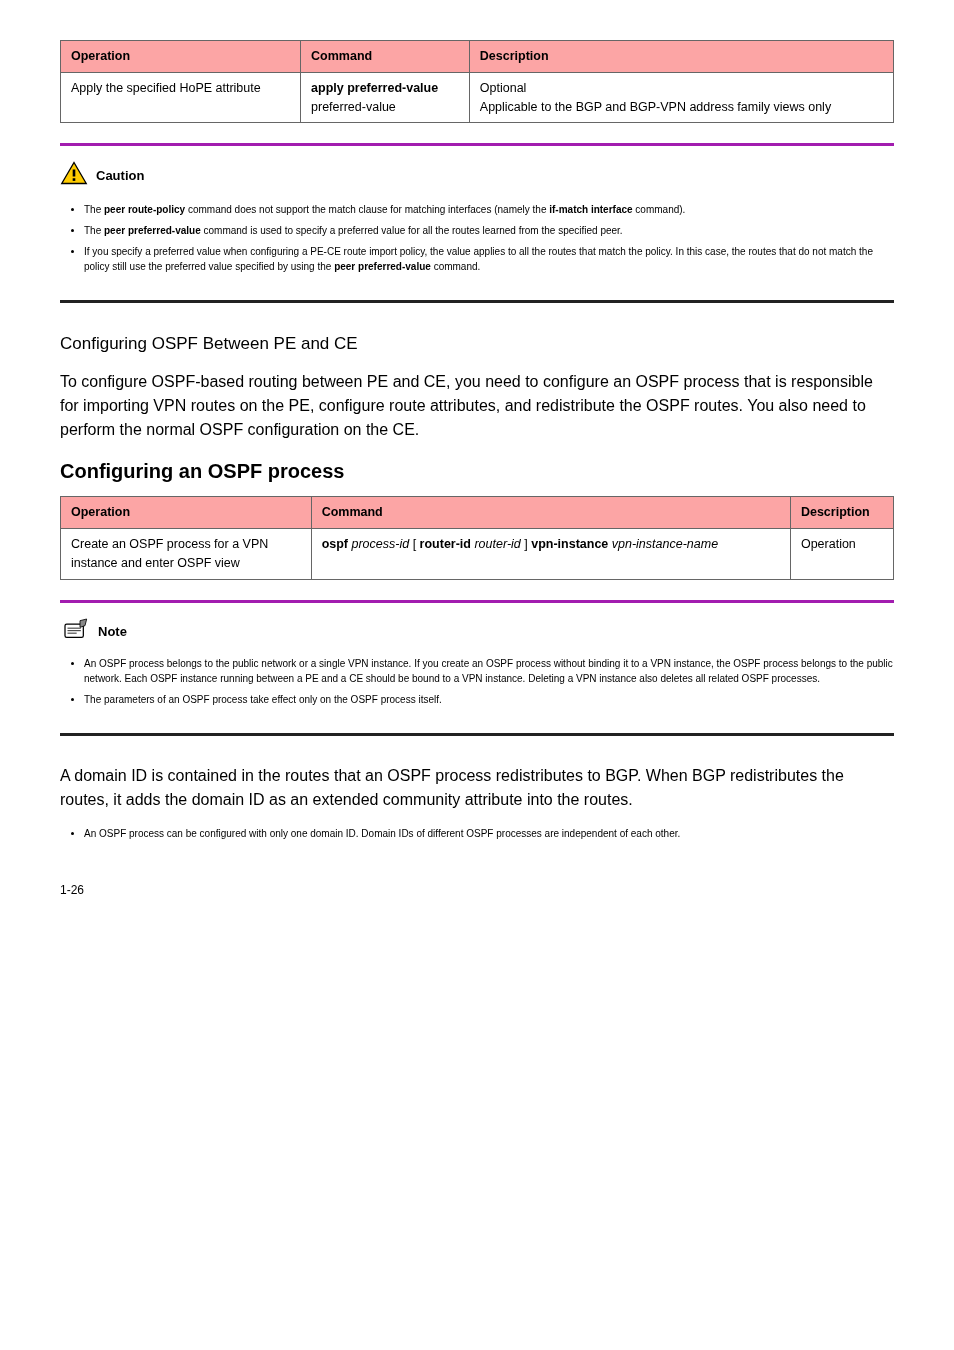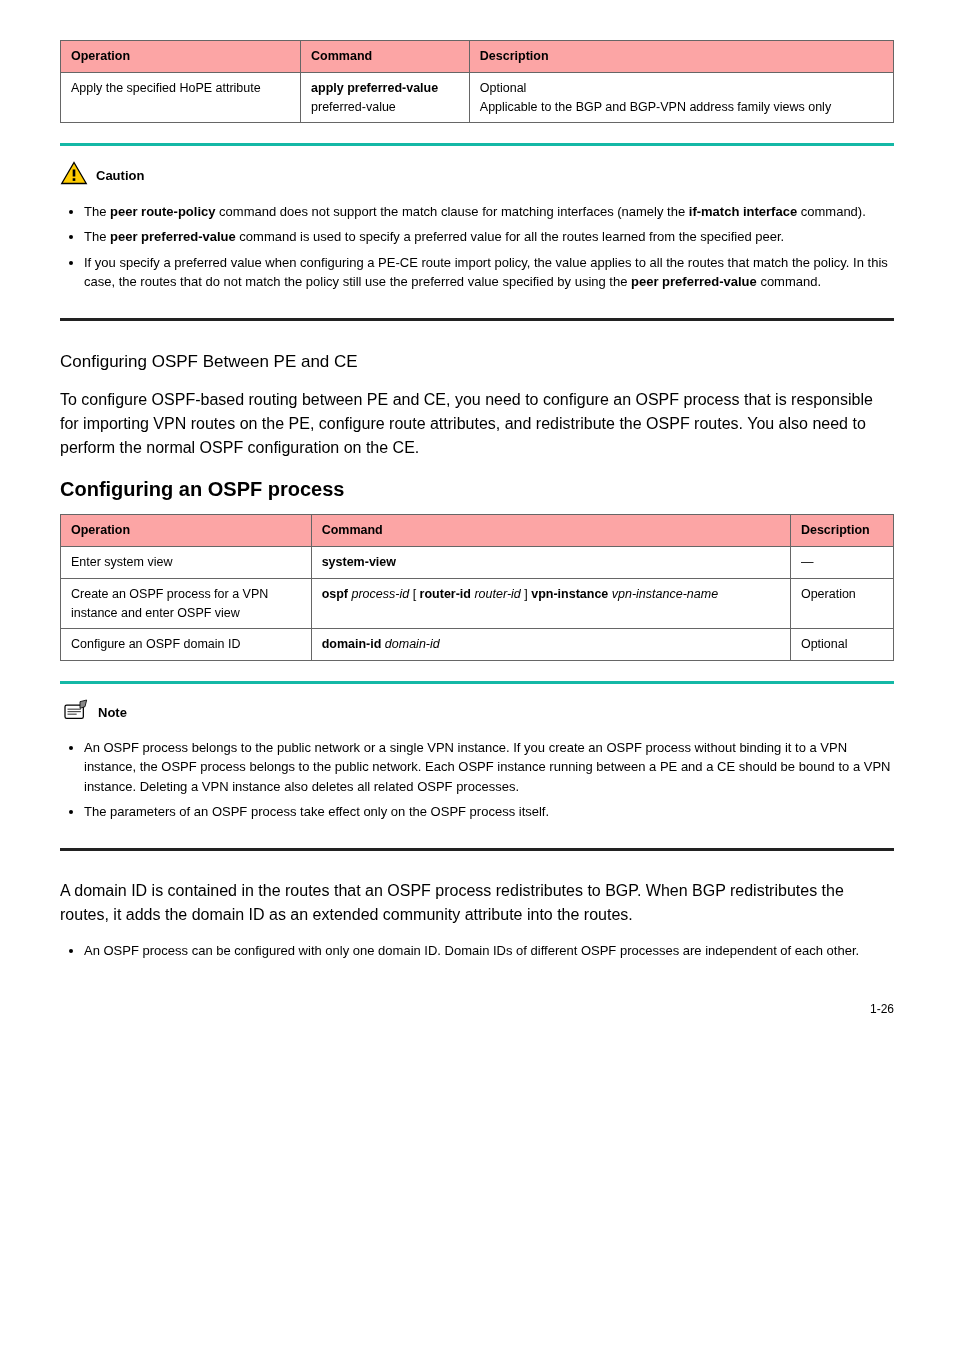--- a/index.html
+++ b/index.html
@@ -25,42 +25,42 @@
     text-align: left;
     vertical-align: top;
     font-size: 12.5px;
   }
   table.data-table th {
     background: #fca5a5;
     font-weight: bold;
     margin-top: 28px;
   }
   .callout-box {
-    border-top: 3px solid #14b8a6;
+    border-top: 3px solid #a21caf;
     border-bottom: 3px solid #222;
     padding: 14px 0 20px 0;
     margin: 18px 0 28px 0;
   }
   .callout-head {
     display: flex;
     align-items: center;
     gap: 8px;
     margin-bottom: 10px;
   }
   .callout-head .label {
     font-weight: bold;
     font-size: 13px;
   }
   ul.bullets {
     list-style: disc;
     margin-left: 24px;
   }
   ul.bullets li {
     margin-bottom: 6px;
-    font-size: 13px;
+    font-size: 10px;
   }
   .bold { font-weight: bold; }
   h2.section-title {
     font-size: 17px;
     font-weight: normal;
     margin: 10px 0 14px 0;
   }
   h3.sub-title {
     font-size: 20px;
     font-weight: bold;
@@ -68,21 +68,21 @@
   }
   p.body {
     font-size: 16px;
     margin-bottom: 14px;
   }
   p.proc-intro {
     font-size: 12.5px;
     margin-bottom: 6px;
   }
   .footer {
-    text-align: right;
+    text-align: left;
     font-size: 12px;
     margin-top: 40px;
   }
   svg.icon-caution { width: 28px; height: 26px; }
   svg.icon-note { width: 30px; height: 24px; }
 </style>
 </head>
 <body>
 
 <div class="page">
@@ -138,40 +138,28 @@
   <table class="data-table">
     <thead>
       <tr>
         <th>Operation</th>
         <th>Command</th>
         <th>Description</th>
       </tr>
     </thead>
     <tbody>
       <tr>
-        <td>Enter system view</td>
-        <td><span class="bold">system-view</span></td>
-        <td>—</td>
-      </tr>
-      <tr>
         <td>
           <span>Create an OSPF process for a VPN</span><br>
           <span> instance and enter OSPF view</span>
         </td>
         <td>
           <span class="bold">ospf </span><span style="font-style:italic;">process-id </span><span>[ </span><span class="bold">router-id</span><span style="font-style:italic;"> router-id</span><span> ] </span><span class="bold">vpn-instance </span><span style="font-style:italic;">vpn-instance-name</span>
         </td>
         <td>Operation</td>
-      </tr>
-      <tr>
-        <td>Configure an OSPF domain ID</td>
-        <td>
-          <span class="bold">domain-id </span><span style="font-style:italic;">domain-id</span>
-        </td>
-        <td>Optional</td>
       </tr>
     </tbody>
   </table>
 
   <div class="callout-box">
     <div class="callout-head">
       <span>
         <svg class="icon-note" viewBox="0 0 36 28">
           <rect x="6" y="8" width="22" height="16" rx="2" fill="#fff" stroke="#000" stroke-width="1.5"></rect>
           <line x1="9" y1="13" x2="25" y2="13" stroke="#000" stroke-width="1"></line>

